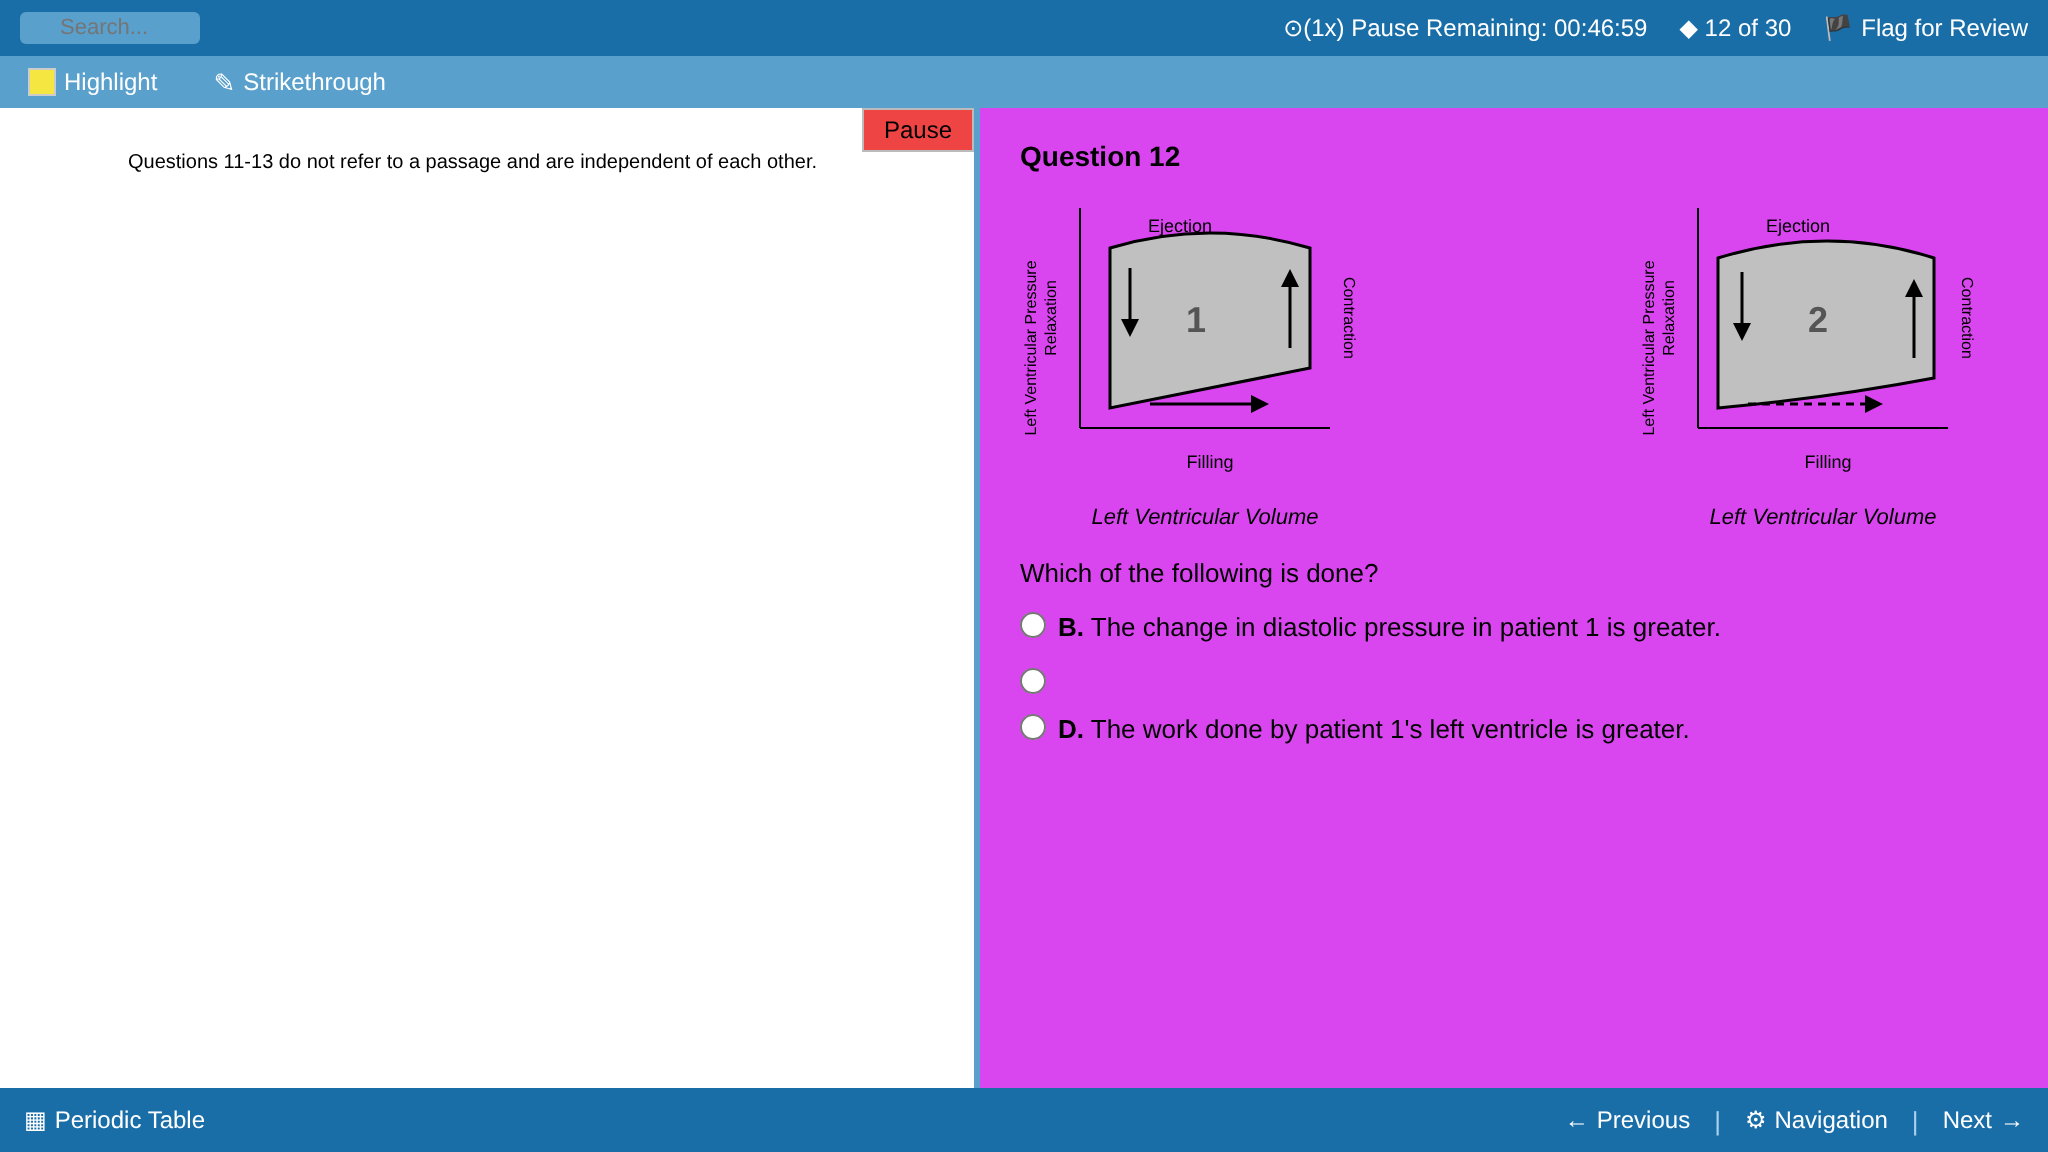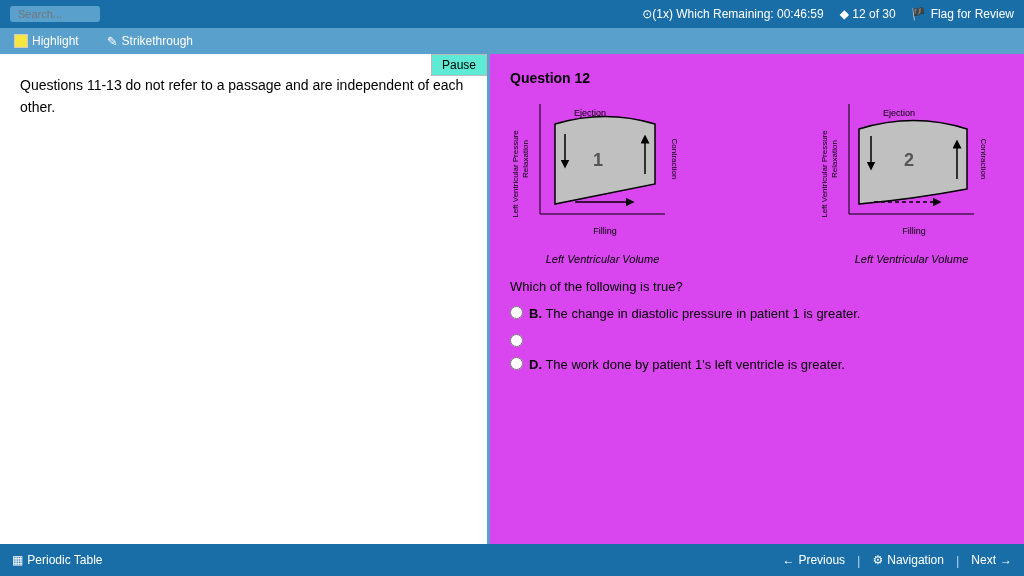--- a/index.html
+++ b/index.html
@@ -14,21 +14,21 @@
       align-items: center;
       justify-content: space-between;
       padding: 0 10px;
     }
     #header-left { display: flex; align-items: center; gap: 8px; }
     #header-title { font-size: 13px; font-weight: bold; }
     #header-search {
       background: #5aa0cc;
       border: none;
       color: white;
-      padding: 2px 8px;
+      padding: 2px 20px;
       border-radius: 3px;
       font-size: 11px;
       width: 90px;
     }
     #header-right { display: flex; align-items: center; gap: 16px; font-size: 12px; }
     #timer { display: flex; align-items: center; gap: 4px; }
     #flag-review { display: flex; align-items: center; gap: 4px; cursor: pointer; }
 
     
     #toolbar {
@@ -64,38 +64,39 @@
       border-right: 3px solid #5aa0cc;
       padding: 20px;
       overflow-y: auto;
       position: relative;
     }
 
     
     #pause-btn {
       position: absolute;
       top: 0; right: 0;
-      background: #5eead4;
+      background: #ef4444;
       border: 1px solid #bbb;
       padding: 3px 10px;
       font-size: 12px;
       cursor: pointer;
     }
 
     
     #right-panel {
       flex: 1;
       background: #d946ef;
       padding: 16px 20px;
       overflow-y: auto;
     }
 
     .passage-info {
-      font-size: 14px;
+      font-size: 10px;
       line-height: 1.6;
+      margin-left: 44px;
     }
 
     .question-title {
       font-size: 14px;
       font-weight: bold;
       margin-bottom: 8px;
     }
     .question-text {
       font-size: 13px;
       margin-bottom: 12px;
@@ -175,21 +176,21 @@
     #left-panel::-webkit-scrollbar-thumb, #right-panel::-webkit-scrollbar-thumb { background: #bbb; }
   </style>
 </head>
 <body>
 
 <div id="header">
   <div id="header-left">
     <input id="header-search" type="text" placeholder="Search..." style="">
   </div>
   <div id="header-right">
-    <span id="timer">⊙(1x) Which Remaining: 00:46:59</span>
+    <span id="timer">⊙(1x) Pause Remaining: 00:46:59</span>
     <span>
       <span>◆</span>
       <span>12 of 30</span>
     </span>
     <span id="flag-review">
       <span>🏴</span>
       <span>Flag for Review</span>
     </span>
   </div>
 </div>
@@ -283,21 +284,21 @@
           <defs>
             <marker id="arrowhead2" markerWidth="6" markerHeight="6" refX="3" refY="3" orient="auto">
               <path d="M0,0 L6,3 L0,6 Z" fill="black"></path>
             </marker>
           </defs>
         </svg>
         <span class="diagram-label">Left Ventricular Volume</span>
       </div>
     </div>
 
-    <div class="prompt-text">Which of the following is true?</div>
+    <div class="prompt-text">Which of the following is done?</div>
 
     <div>
       <label class="answer-option">
         <input type="radio" name="q12" style="">
         <span>
           <span class="answer-letter">B.</span>
           <span> The change in diastolic pressure in patient 1 is greater.</span>
         </span>
       </label>
       <label class="answer-option">

